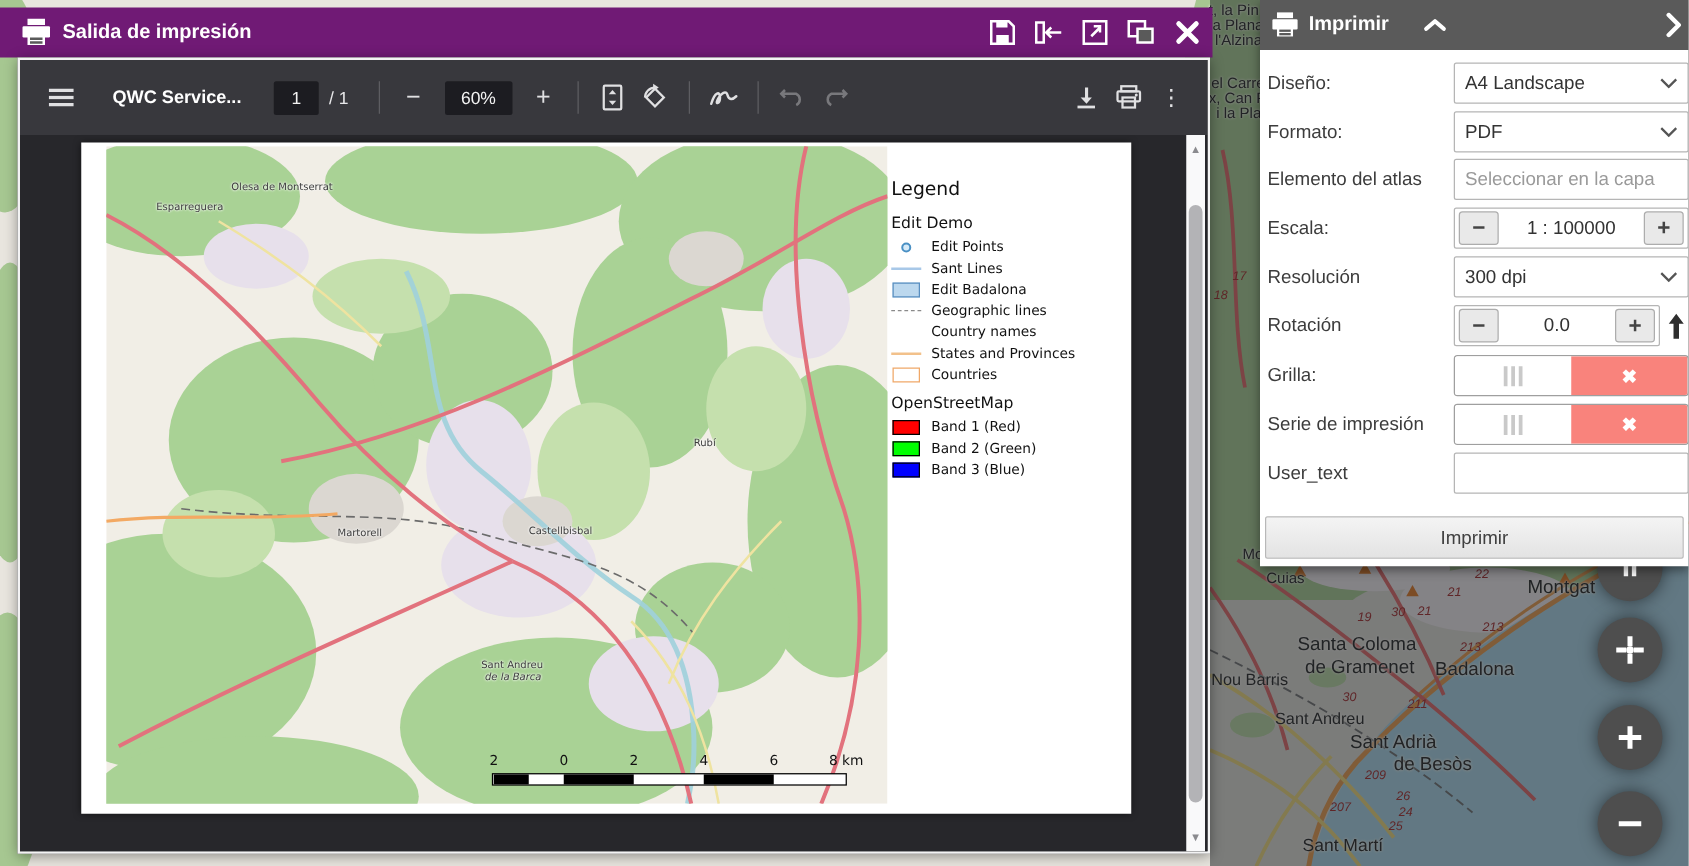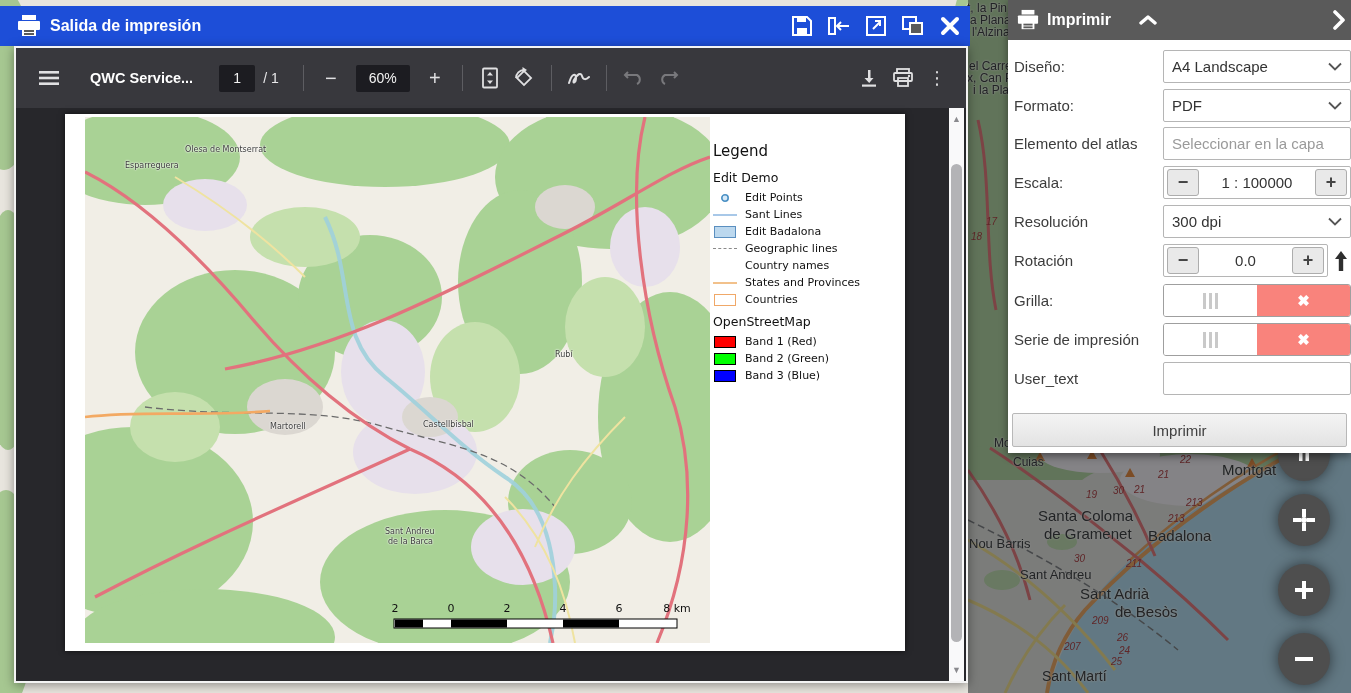--- a/index.html
+++ b/index.html
@@ -17,21 +17,21 @@
           background:rgba(20,24,28,0.47);z-index:1;}
 
   
   .map-btn{position:absolute;width:52px;height:52px;border-radius:50%;
            background:#4e4e4e;box-shadow:0 0 14px rgba(0,0,0,.55);z-index:2;
            display:flex;align-items:center;justify-content:center;color:#fff;}
   .map-btn svg{display:block}
 
   
   #pw-header{position:absolute;left:0;top:6px;width:970px;height:40px;
-             background:#1d4ed8;z-index:5;display:flex;align-items:center;
+             background:#701a75;z-index:5;display:flex;align-items:center;
              color:#fff;}
   #pw-header .pw-title{font-weight:bold;font-size:16px;margin-left:8px;}
   #pw-header .hicons{margin-left:auto;display:flex;gap:13px;align-items:center;
              padding-right:8px;}
   .hicon{width:24px;height:24px;display:flex;align-items:center;justify-content:center;cursor:pointer;}
 
   #pw-body{position:absolute;left:14px;top:46px;width:954px;height:637px;
            border:2px solid #f3f3f3;box-sizing:border-box;z-index:5;
            background:#27272b;box-shadow:0 2px 10px rgba(0,0,0,.4);padding-left:12px;}
 
@@ -425,21 +425,21 @@
               <rect x="478" y="502.5" width="56" height="8" fill="#000"></rect>
             </g>
           </svg>
           <div id="pv-labels">
               <span class="mlabel" style="left: 100px; top: 28px;">Olesa de Montserrat</span>
               <span class="mlabel" style="left: 40px; top: 44px;">Esparreguera</span>
               <span class="mlabel" style="left: 185px; top: 305px;">Martorell</span>
               <span class="mlabel" style="left: 338px; top: 303px;">Castellbisbal</span>
               <span class="mlabel" style="left: 470px; top: 233px;">Rubí</span>
               <span class="mlabel" style="left: 300px; top: 410px;">Sant Andreu</span>
-              <span class="mlabel" style="left: 303px; top: 420px;">de la Barca</span>
+              <span class="mlabel" style="left: 303px; top: 420px; font-style: italic;">de la Barca</span>
             </div>
           <div id="pv-scale-labels">
               <span class="sb-lab" style="left: 310px; top: 485px;">2</span>
               <span class="sb-lab" style="left: 366px; top: 485px;">0</span>
               <span class="sb-lab" style="left: 422px; top: 485px;">2</span>
               <span class="sb-lab" style="left: 478px; top: 485px;">4</span>
               <span class="sb-lab" style="left: 534px; top: 485px;">6</span>
               <span class="sb-lab" style="left: 592px; top: 485px;">8 km</span>
             </div>
         </div>

